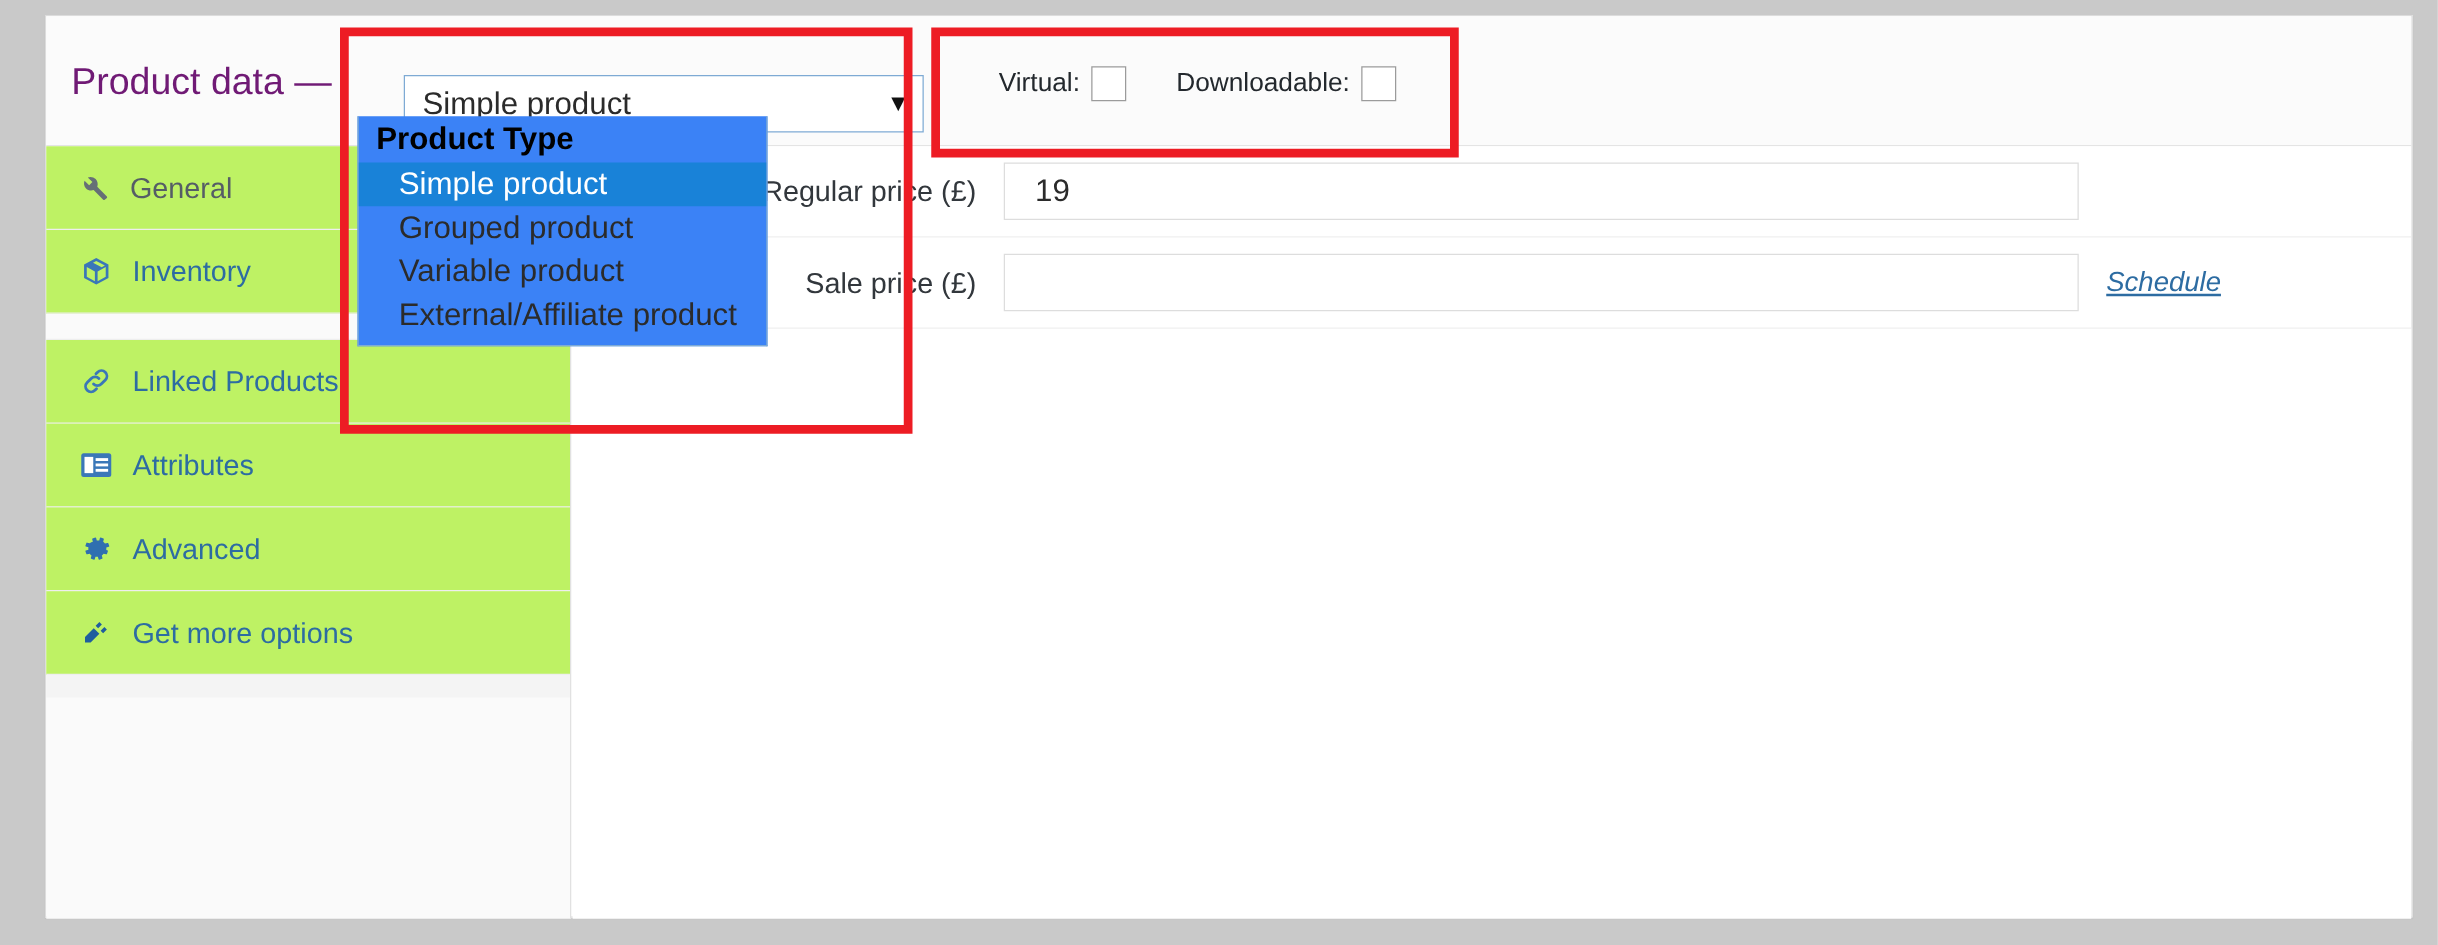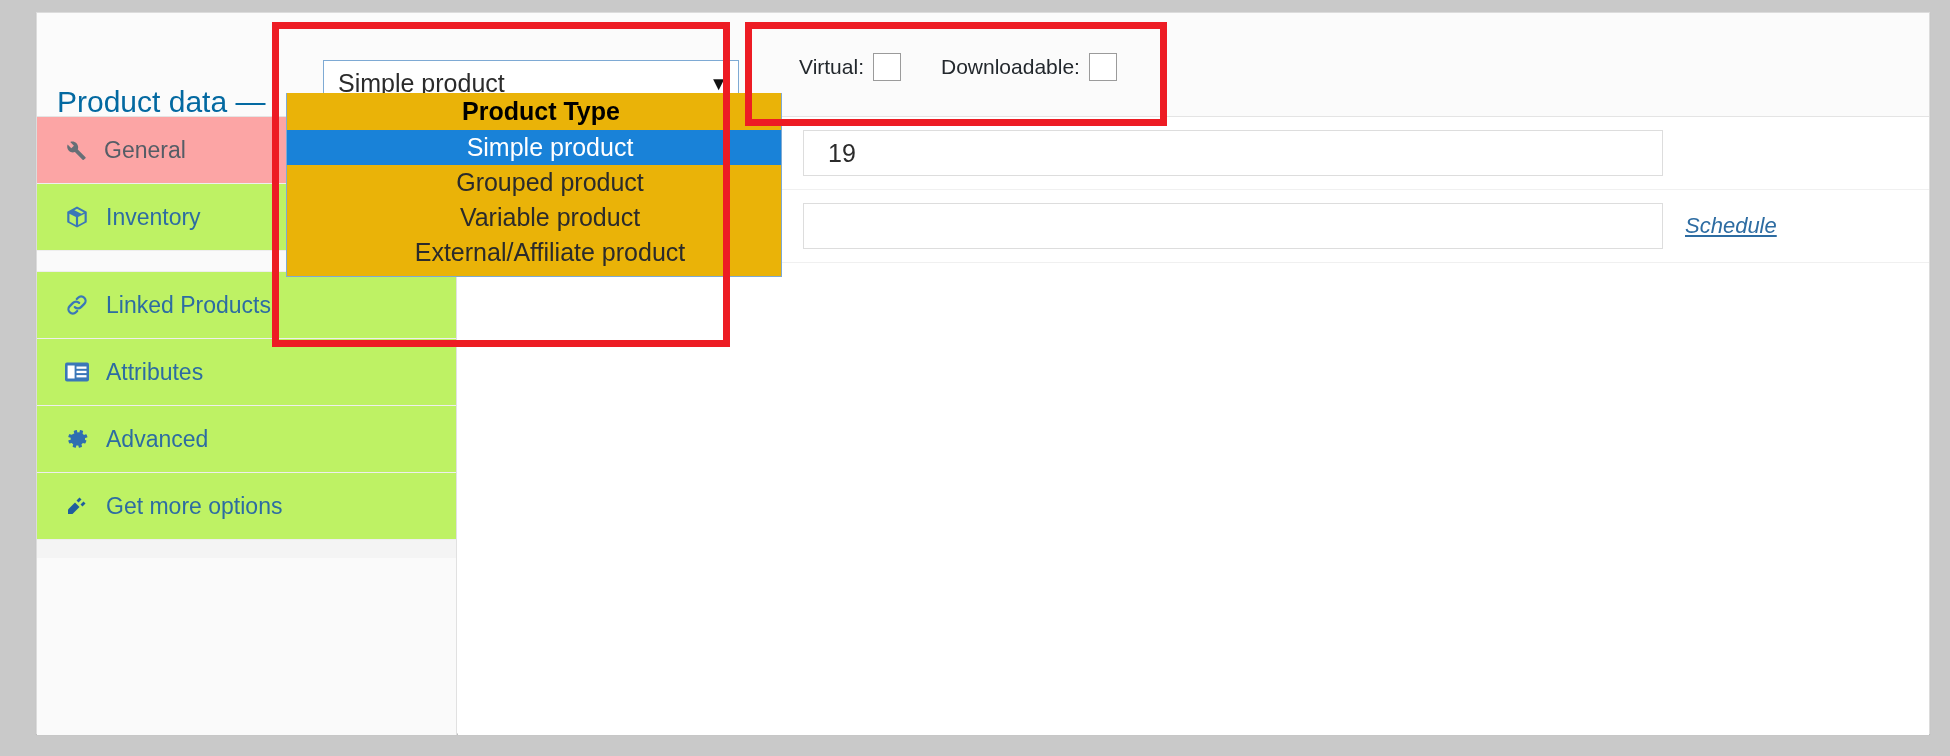--- a/index.html
+++ b/index.html
@@ -37,23 +37,22 @@
     height: 104px;
     background: #fbfbfb;
     border-bottom: 1px solid #e4e4e4;
     box-sizing: border-box;
   }
   .header-title {
     position: absolute;
     left: 20px;
     top: 36px;
     font-size: 30px;
-    color: #0369a1;
-    white-space: nowrap;
-    margin-top: 36px;
+    color: #701a75;
+    white-space: nowrap;
   }
 
   
   .type-select {
     position: absolute;
     left: 286px;
     top: 47px;
     width: 416px;
     height: 46px;
     background: #fff;
@@ -74,28 +73,27 @@
     font-size: 19px;
     color: #111;
     line-height: 1;
   }
 
   
   .type-list {
     position: absolute;
     left: 286px;
     top: 93px;
-    width: 496px;
-    background: #eab308;
+    width: 328px;
+    background: #3b82f6;
     border: 1px solid #7eaad4;
     border-top: none;
     box-sizing: border-box;
     padding-bottom: 6px;
     z-index: 40;
-    text-align: center;
   }
   .type-optgroup {
     font-size: 25px;
     font-weight: bold;
     color: #000;
     padding: 4px 0 4px 14px;
     white-space: nowrap;
   }
   .type-option {
     font-size: 25px;
@@ -159,21 +157,21 @@
     height: 67px;
     display: flex;
     align-items: center;
     padding-left: 25px;
     border-bottom: 1px solid #eeeeee;
     box-sizing: border-box;
     cursor: pointer;
     background: #bef264;
   }
   .tab.active {
-    background: #fca5a5;
+    background: #bef264;
     padding-left: 23px;
   }
   .tab .t-icon {
     width: 30px;
     height: 26px;
     margin-right: 14px;
     display: flex;
     align-items: center;
     justify-content: center;
     flex: none;

